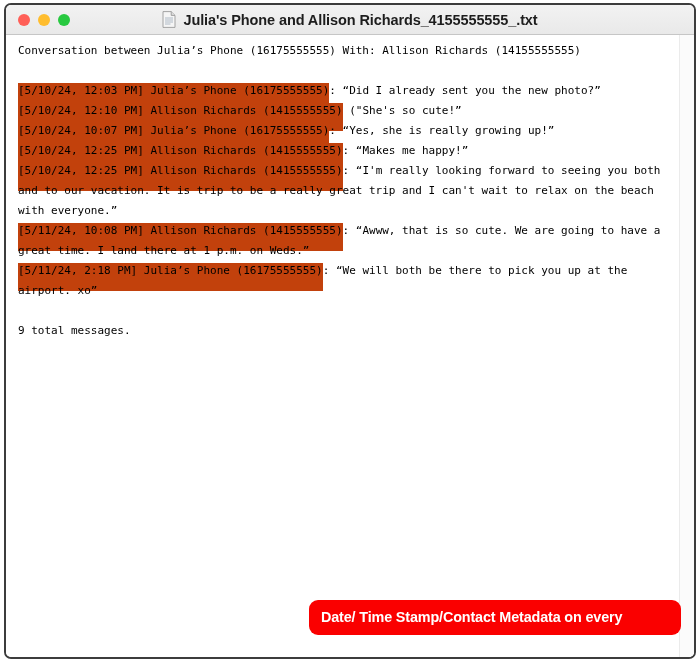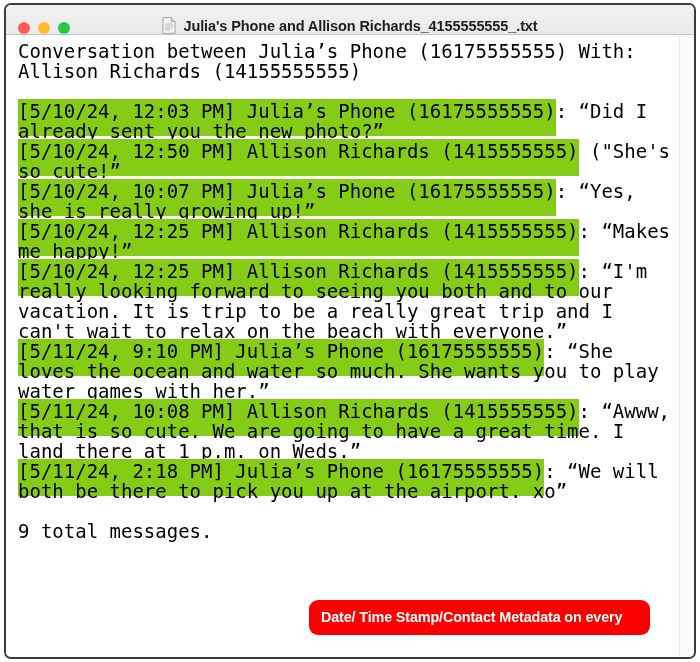--- a/index.html
+++ b/index.html
@@ -31,21 +31,21 @@
   }
 
   
   .titlebar {
     position: relative;
     height: 29px;
     min-height: 29px;
     background: linear-gradient(180deg, #f2f2f2 0%, #e9e9e9 100%);
     border-bottom: 1px solid #c6c6c6;
     display: flex;
-    align-items: flex-end;
+    align-items: center;
   }
   .lights {
     display: flex;
     gap: 8px;
     margin-left: 12px;
   }
   .light {
     width: 12px;
     height: 12px;
     border-radius: 50%;
@@ -104,44 +104,44 @@
     left: 3px;
     top: 1px;
     width: 8px;
     height: 0px;
     border-radius: 4px;
     background: #c9c9c9;
   }
 
   .doc-line {
     font-family: "DejaVu Sans Mono", monospace;
-    font-size: 19px;
+    font-size: 11px;
     line-height: 20px;
     color: #000000;
     white-space: pre-wrap;
     word-break: normal;
     letter-spacing: 0px;
   }
   .blank {
     height: 20px;
   }
   .meta {
-    background: #84cc16;
+    background: #c2410c;
     color: #000000;
     padding: 1px 0 14px 0;
     box-decoration-break: clone;
     -webkit-box-decoration-break: clone;
   }
 
   
   .callout {
     position: absolute;
     left: 309px;
     top: 600px;
-    width: 341px;
+    width: 372px;
     box-sizing: border-box;
     background: #fa0000;
     border-radius: 9px;
     padding: 7px 12px 8px 12px;
   }
   .callout-line {
     font-family: "Liberation Sans", sans-serif;
     font-size: 14.4px;
     font-weight: bold;
     line-height: 20px;
@@ -176,25 +176,24 @@
     </div>
   </div>
 
   <div class="content-wrap">
     <div class="textarea">
 
       <div class="doc-line">Conversation between Julia’s Phone (16175555555) With: Allison Richards (14155555555)</div>
       <div class="doc-line blank"></div>
 
       <div class="doc-line"><span class="meta">[5/10/24, 12:03 PM] Julia’s Phone (16175555555)</span><span>: “Did I already sent you the new photo?”</span></div>
-      <div class="doc-line"><span class="meta">[5/10/24, 12:50 PM] Allison Richards (1415555555)</span><span> ("She's so cute!”</span></div>
+      <div class="doc-line"><span class="meta">[5/10/24, 12:10 PM] Allison Richards (1415555555)</span><span> ("She's so cute!”</span></div>
       <div class="doc-line"><span class="meta">[5/10/24, 10:07 PM] Julia’s Phone (16175555555)</span><span>: “Yes, she is really growing up!”</span></div>
       <div class="doc-line"><span class="meta">[5/10/24, 12:25 PM] Allison Richards (1415555555)</span><span>: “Makes me happy!”</span></div>
       <div class="doc-line"><span class="meta">[5/10/24, 12:25 PM] Allison Richards (1415555555)</span><span>: “I'm really looking forward to seeing you both and to our vacation. It is trip to be a really great trip and I can't wait to relax on the beach with everyone.”</span></div>
-      <div class="doc-line"><span class="meta">[5/11/24, 9:10 PM] Julia’s Phone (16175555555)</span><span>: “She loves the ocean and water so much. She wants you to play water games with her.”</span></div>
       <div class="doc-line"><span class="meta">[5/11/24, 10:08 PM] Allison Richards (1415555555)</span><span>: “Awww, that is so cute. We are going to have a great time. I land there at 1 p.m. on Weds.”</span></div>
       <div class="doc-line"><span class="meta">[5/11/24, 2:18 PM] Julia’s Phone (16175555555)</span><span>: “We will both be there to pick you up at the airport. xo”</span></div>
 
       <div class="doc-line blank"></div>
       <div class="doc-line">9 total messages.</div>
     </div>
 
     <div class="scrollbar">
       <div class="scroll-thumb"></div>
     </div>

